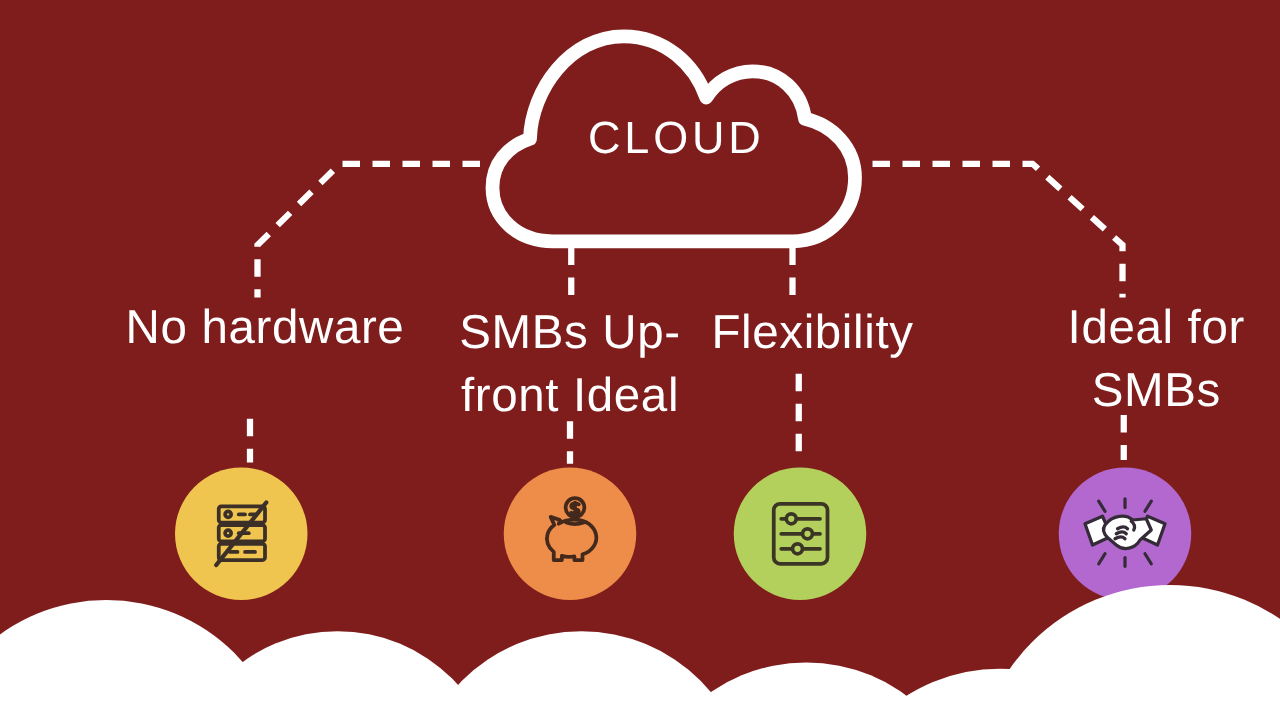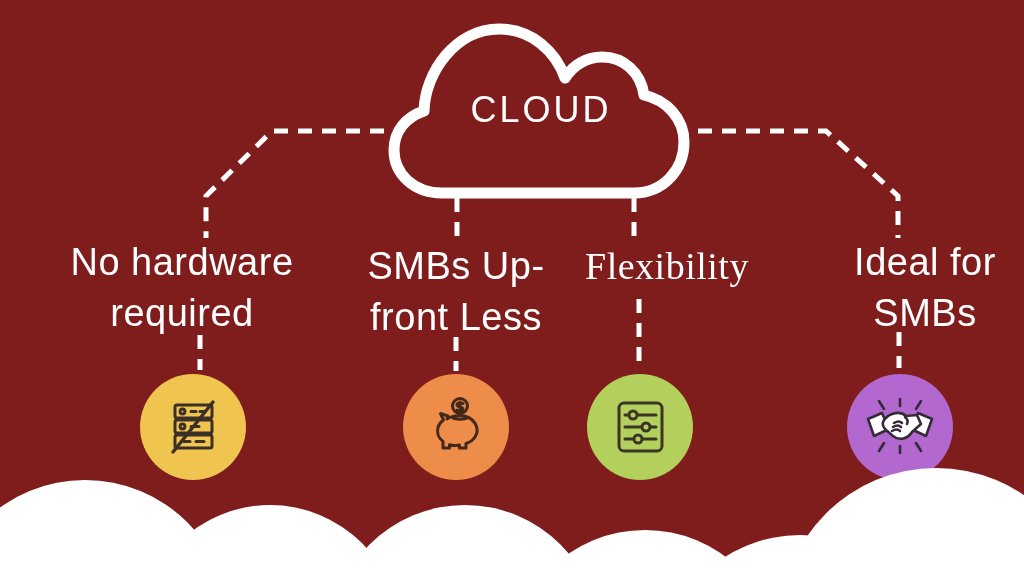--- a/index.html
+++ b/index.html
@@ -15,23 +15,23 @@
   .cloud-wrap{position:absolute;left:378px;top:16px;width:326px;height:188px;}
   .cloud-title{
     position:absolute;left:378px;top:84px;width:326px;
     text-align:center;color:#ffffff;
     font-size:36px;letter-spacing:3px;line-height:52px;font-weight:400;
   }
   .branch-label{
     position:absolute;width:320px;text-align:center;color:#ffffff;
     font-size:38px;line-height:51px;font-weight:400;letter-spacing:.5px;
   }
-  .label-1{left:22px;top:237px;}
+  .label-1{left:52px;top:237px;}
   .label-2{left:296px;top:241px;}
-  .label-3{left:507px;top:241px;font-family:Liberation Serif, serif;}
+  .label-3{left:490px;top:241px;}
   .label-4{left:765px;top:237px;}
   .benefit-circle{
     position:absolute;top:374px;width:106px;height:106px;border-radius:50%;
     display:flex;align-items:center;justify-content:center;
   }
   .circle-1{left:140px;}
   .circle-2{left:403px;}
   .circle-3{left:587px;}
   .circle-4{left:847px;}
   .bottom-cloud{
@@ -75,25 +75,24 @@
                C 306 154, 285 177, 256 177
                Z" fill="none" stroke="#ffffff" stroke-width="11" stroke-linejoin="round" stroke-linecap="round"></path>
     </svg>
   </div>
   <div class="cloud-title">
     <div>CLOUD</div>
   </div>
 
   <div class="branch-label label-1">
     <div>No hardware</div>
-    <div>required</div>
   </div>
   <div class="branch-label label-2">
     <div>SMBs Up-</div>
-    <div>front Less</div>
+    <div>front Ideal</div>
   </div>
   <div class="branch-label label-3">
     <div>Flexibility</div>
   </div>
   <div class="branch-label label-4">
     <div>Ideal for</div>
     <div>SMBs</div>
   </div>
 
   <div class="benefit-circle circle-1" style="background-color: rgb(239, 196, 79);">

